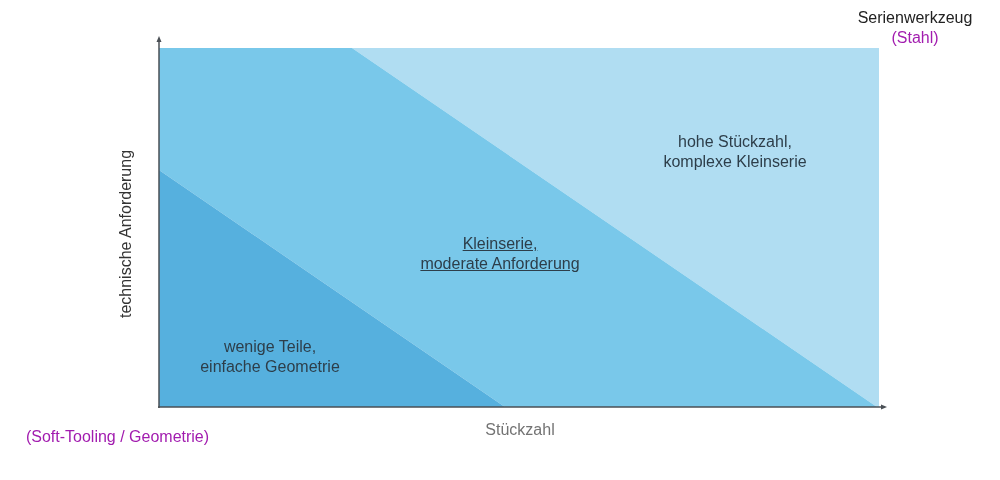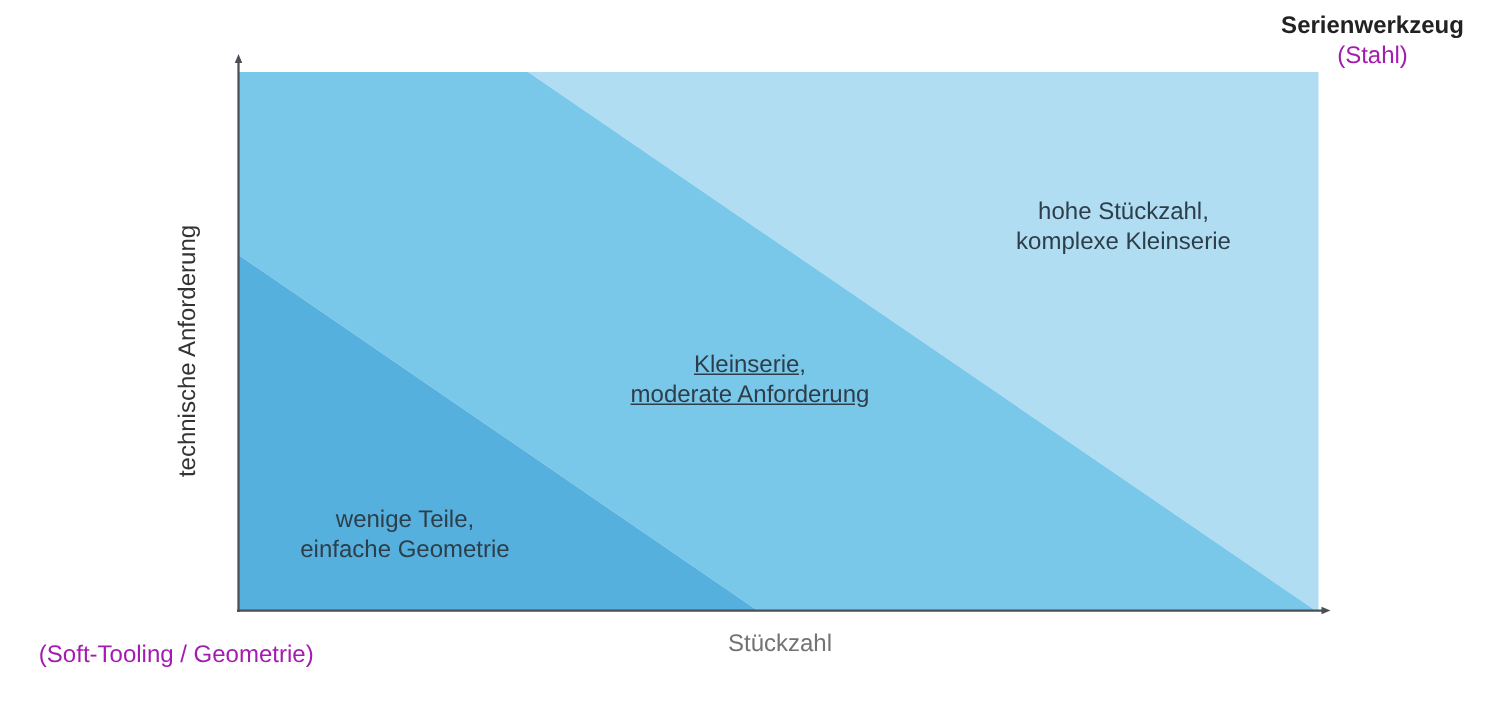--- a/index.html
+++ b/index.html
@@ -1,21 +1,21 @@
 <!DOCTYPE html>
 <html><head>
   <meta charset="utf-8">
   <style>
     html, body { margin: 0; padding: 0; background: #ffffff; }
     body { width: 1000px; height: 480px; position: relative; overflow: hidden;
            font-family: "Liberation Sans", "DejaVu Sans", sans-serif; color: #2b2f33; }
     .diagram { position: absolute; left: 0; top: 0; width: 1000px; height: 480px; }
     .label { position: absolute; text-align: center; line-height: 20px; font-size: 16px; color: #2d3e4a; }
     .corner-label { position: absolute; text-align: center; font-size: 16px; line-height: 20px; color: #222; }
-    .corner-label .title { font-weight: bold; display: block; }
+    .corner-label .title { font-weight: normal; display: block; }
     .corner-label .sub { display: block; color: #a21caf; }
     .axis-x-label { position: absolute; left: 440px; top: 421px; width: 160px; text-align: center; font-size: 16px; color: #737373; }
   </style>
 </head>
 <body>
 
 <svg class="diagram" viewBox="0 0 1000 480" width="1000" height="480">
   <polygon points="352,48 879,48 879,407 877,407" fill="#b0ddf2"></polygon>
   <polygon points="159,48 352,48 877,407 505,407 159,170" fill="#79c8ea"></polygon>
   <polygon points="159,170 505,407 159,407" fill="#56b0de"></polygon>
@@ -28,21 +28,21 @@
 <div class="label" style="left:170px; top:337px; width:200px;">
   <div>wenige Teile,</div>
   <div>einfache Geometrie</div>
 </div>
 
 <div class="label" style="left:390px; top:234px; width:220px;text-decoration:underline;">
   <div>Kleinserie,</div>
   <div>moderate Anforderung</div>
 </div>
 
-<div class="label" style="left:644px; top:132px; width:210px;">
+<div class="label" style="left:630px; top:132px; width:210px;">
   <div>hohe Stückzahl,</div>
   <div>komplexe Kleinserie</div>
 </div>
 
 <div class="axis-x-label">Stückzahl</div>
 
 <div style="position:absolute; left:126px; top:234px; font-size:16px; color:#333; white-space:nowrap; transform:translate(-50%,-50%) rotate(-90deg); transform-origin:center;">technische Anforderung</div>
 
 <div class="corner-label" style="left:830px; top:8px; width:170px;">
   <span class="title">Serienwerkzeug</span>

